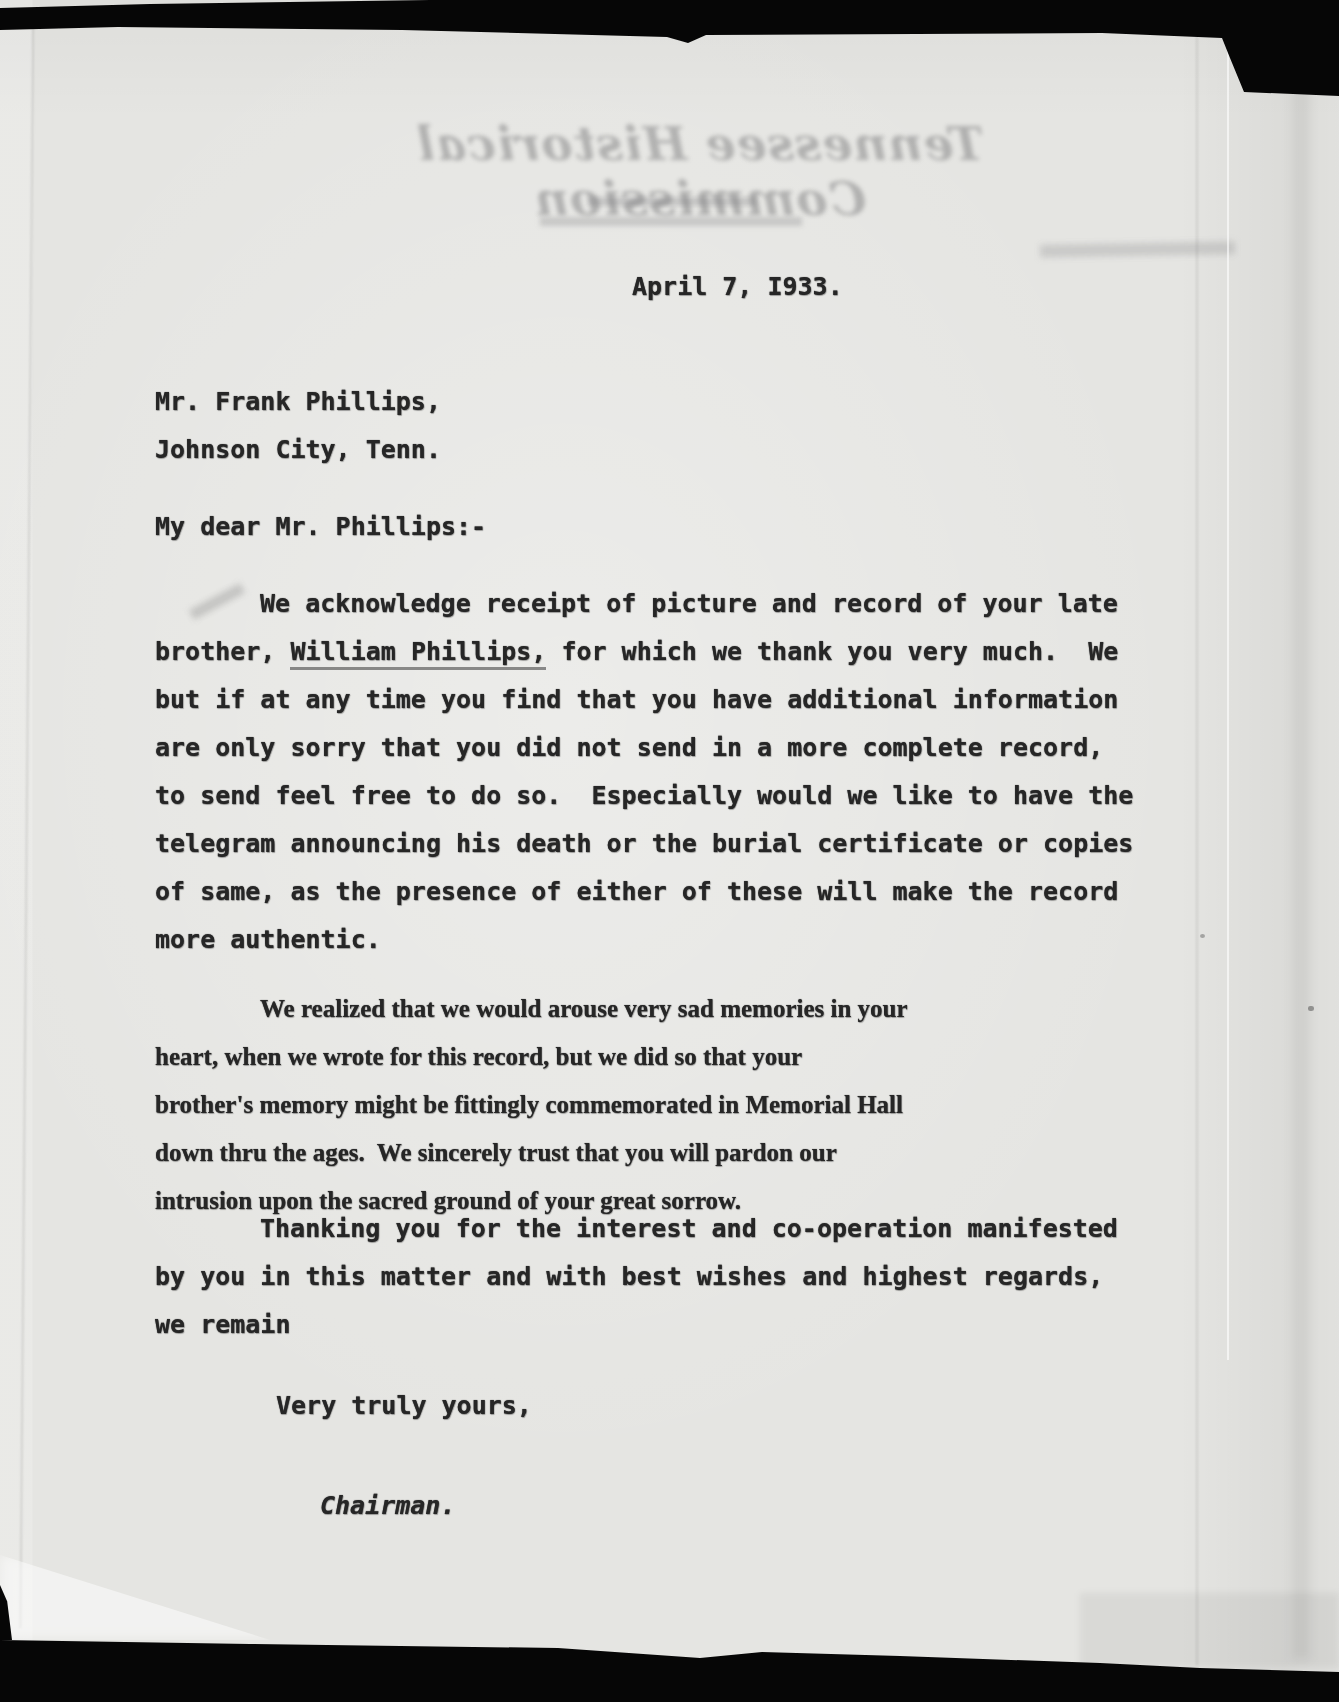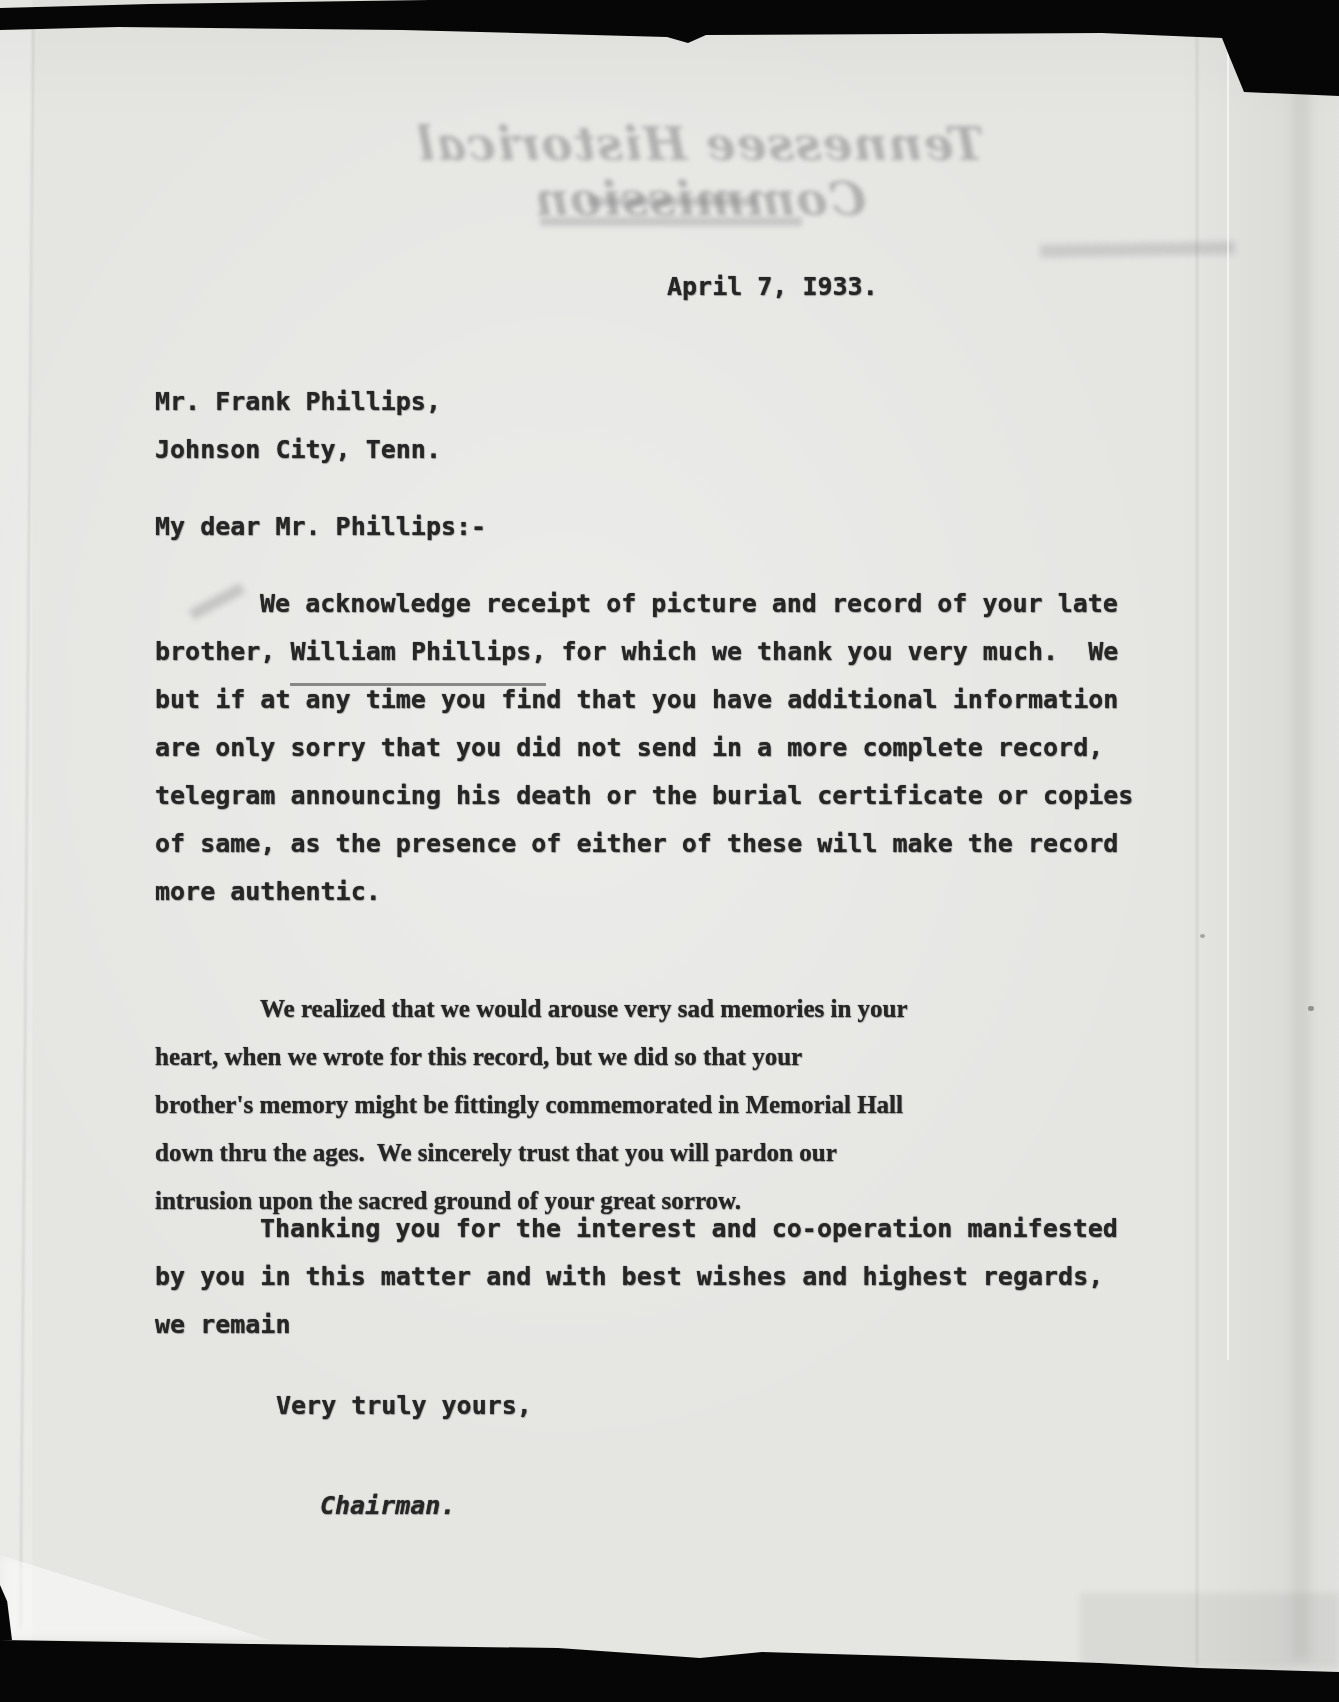--- a/index.html
+++ b/index.html
@@ -51,21 +51,21 @@
   
   .tw{
     position:absolute;
     font-family:"DejaVu Sans Mono", monospace;
     font-weight:700;font-size:25px;line-height:48px;
     color:#262626;
     text-shadow:0 0 1.1px rgba(25,25,25,.75), .6px .6px .9px rgba(25,25,25,.3);
   }
   .tw .line{white-space:pre;}
   .indent{padding-left:105px;}
-  .uline{border-bottom:3px solid rgba(55,55,55,.55);padding-bottom:17px;}
+  .uline{border-bottom:3px solid rgba(55,55,55,.55);padding-bottom:1px;}
 </style>
 </head>
 <body>
 
 <div class="paper">
 
   <div class="ghost-title">Tennessee Historical Commission</div>
   <div class="ghost-sub1"></div>
   <div class="ghost-sub2"></div>
   <div class="ghost-stamp"></div>
@@ -73,38 +73,39 @@
   <div class="speck-1"></div>
   <div class="speck-2"></div>
 
   <div class="crease-dark-1"></div>
   <div class="crease-light-1"></div>
   <div class="crease-shadow-right"></div>
   <div class="left-edge-line"></div>
   <div class="bottom-left-backing"></div>
   <div class="bottom-right-sheet"></div>
 
-  <div class="tw" style="left:667px;top:263px;">
+  <div class="tw" style="left:632px;top:263px;">
     <div class="line">April 7, I933.</div>
   </div>
 
   <div class="tw" style="left:155px;top:378px;">
     <div class="line">Mr. Frank Phillips,</div>
     <div class="line">Johnson City, Tenn.</div>
   </div>
 
   <div class="tw" style="left:155px;top:503px;">
     <div class="line">My dear Mr. Phillips:-</div>
   </div>
 
   <div class="tw" style="left:155px;top:580px;">
     <div class="line indent">We acknowledge receipt of picture and record of your late</div>
     <div class="line"><span>brother, </span><span class="uline">William Phillips,</span><span> for which we thank you very much.  We</span></div>
     <div class="line">but if at any time you find that you have additional information</div>
     <div class="line">are only sorry that you did not send in a more complete record,</div>
+    <div class="line">to send feel free to do so.  Especially would we like to have the</div>
     <div class="line">telegram announcing his death or the burial certificate or copies</div>
     <div class="line">of same, as the presence of either of these will make the record</div>
     <div class="line">more authentic.</div>
   </div>
 
   <div class="tw" style="left:155px;top:985px;font-family:Liberation Serif, serif;">
     <div class="line indent">We realized that we would arouse very sad memories in your</div>
     <div class="line">heart, when we wrote for this record, but we did so that your</div>
     <div class="line">brother's memory might be fittingly commemorated in Memorial Hall</div>
     <div class="line">down thru the ages.  We sincerely trust that you will pardon our</div>

